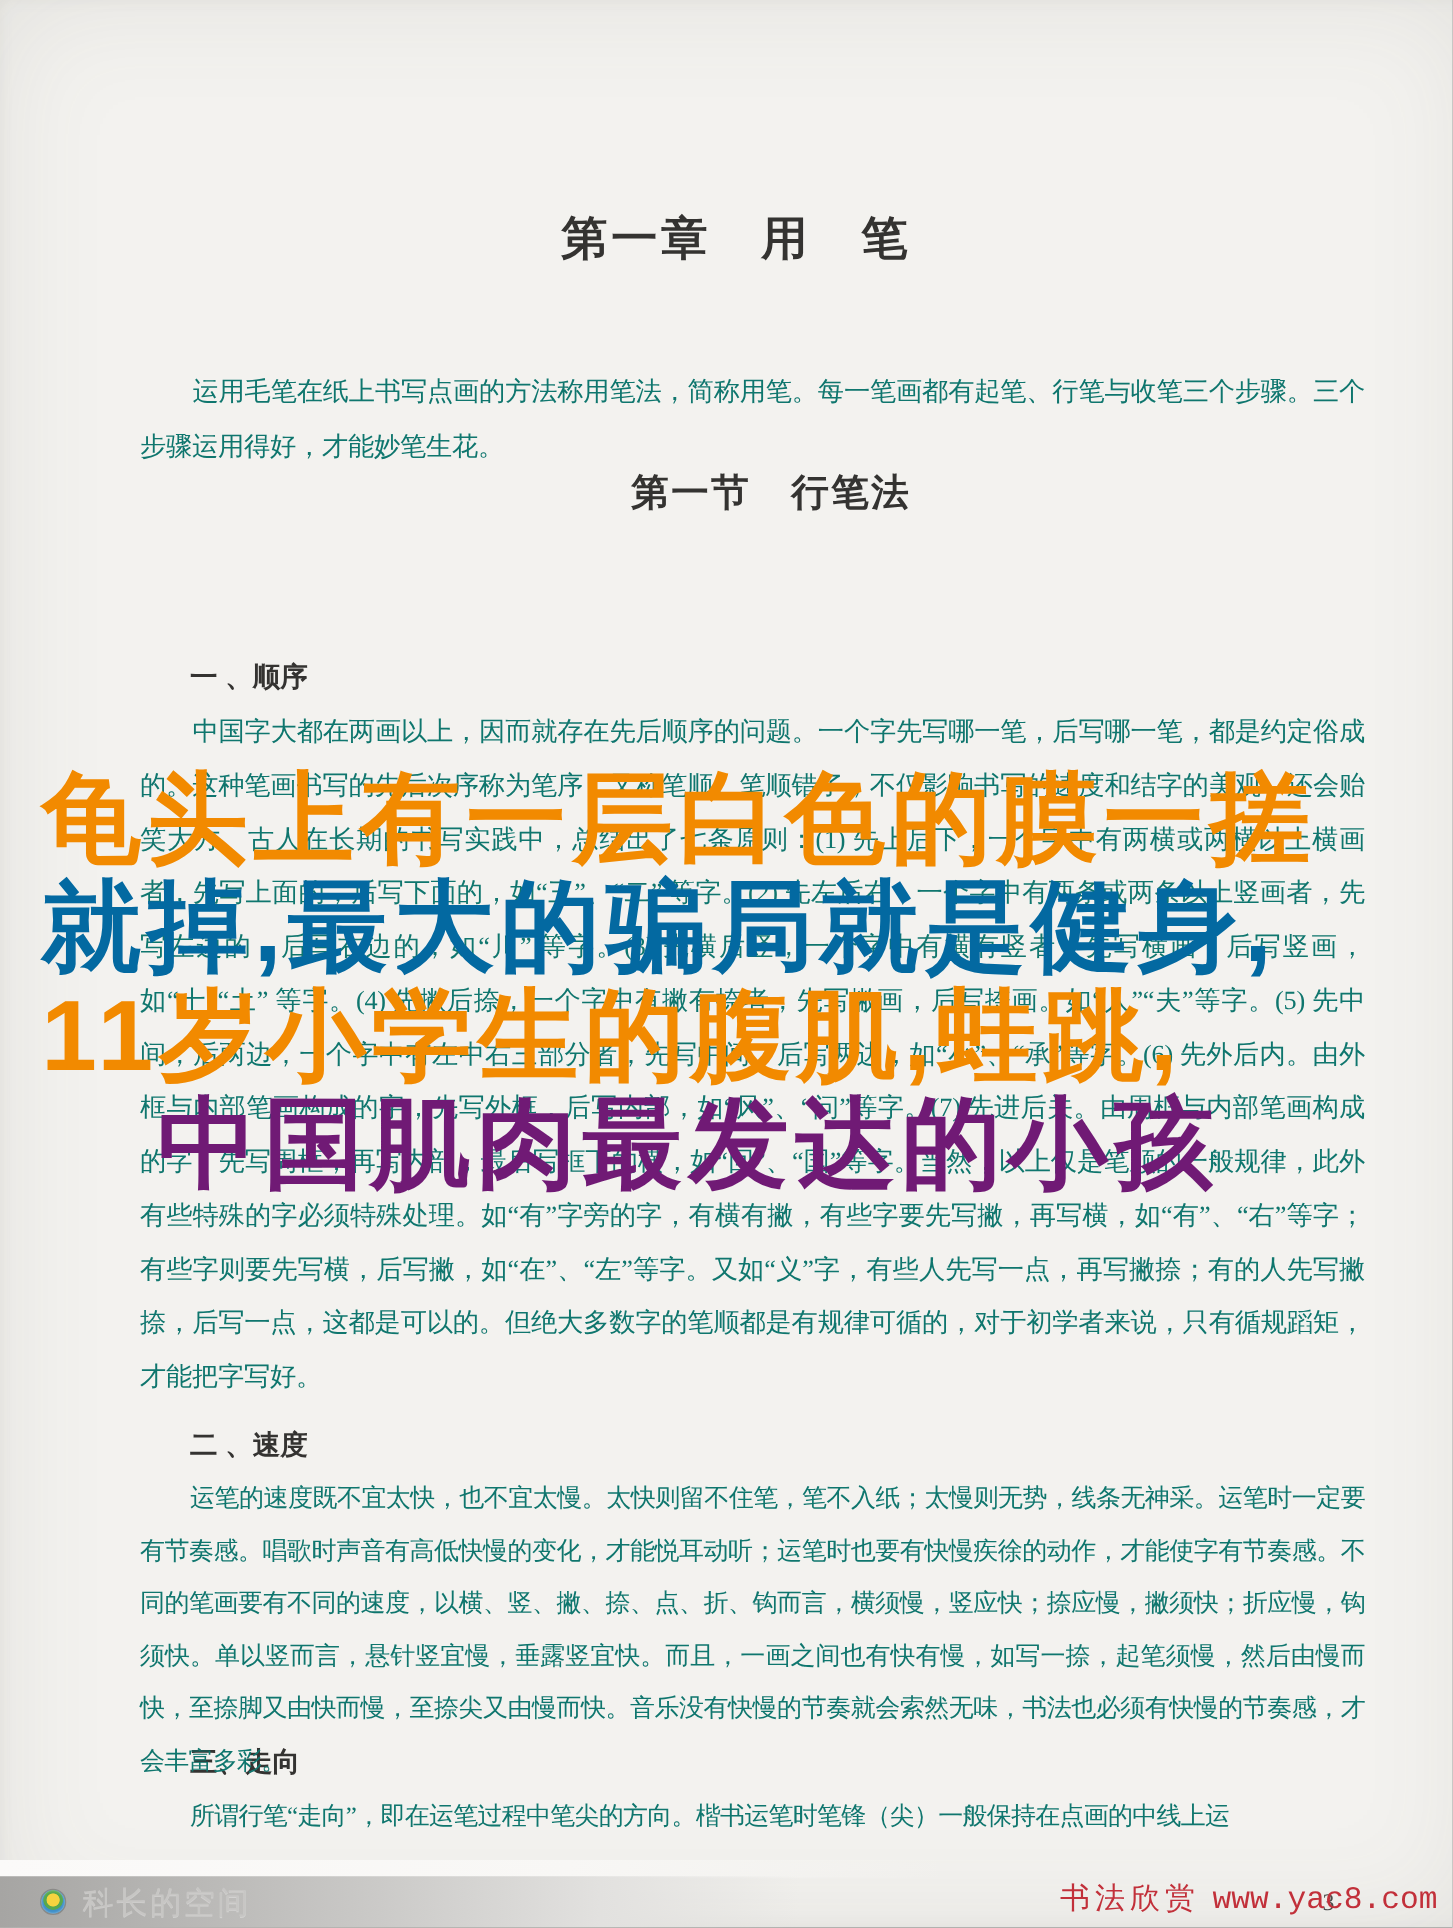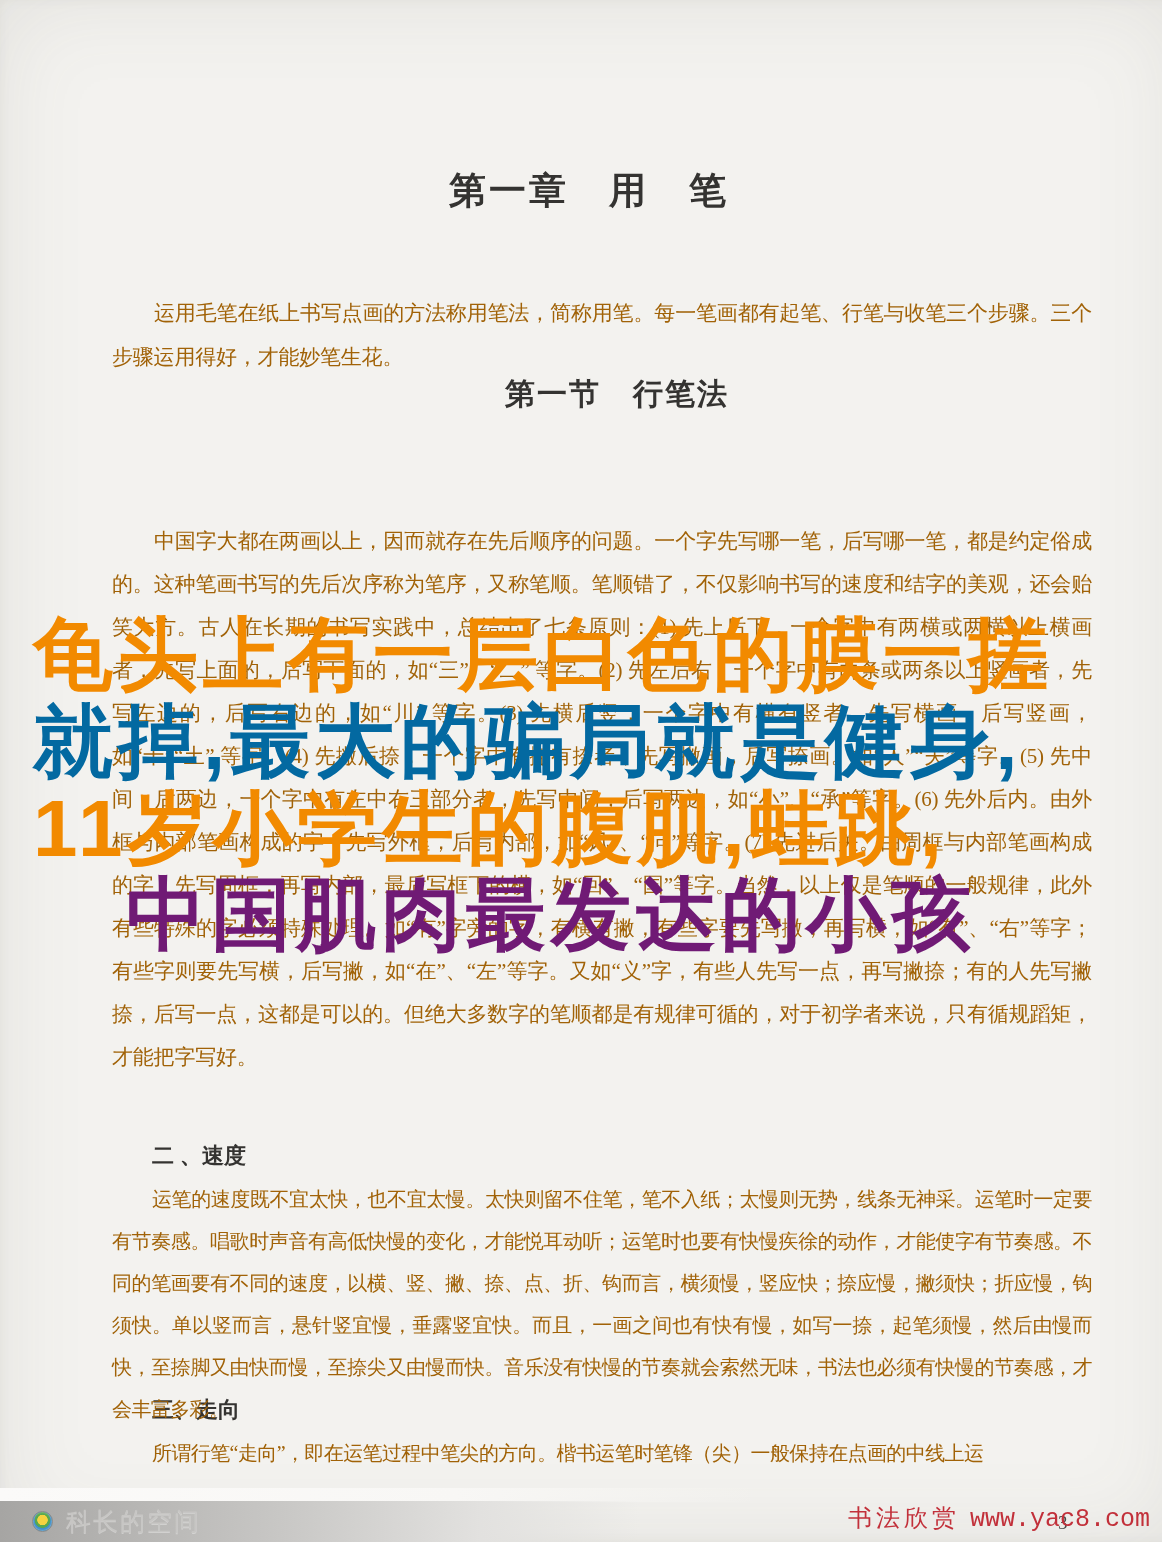--- a/index.html
+++ b/index.html
@@ -18,21 +18,21 @@
   .chapter-title{
     position:absolute;top:166px;left:0;width:100%;
     text-align:center;
     font-family:"Liberation Sans","DejaVu Sans",sans-serif;
     font-weight:bold;font-size:37px;color:#343331;letter-spacing:3px;
   }
   .para{
     font-size:21px;line-height:44px;
     text-align:justify;text-indent:2em;
     letter-spacing:-0.2px;
-    color:#a16207;
+    color:#0f766e;
   }
   .p-intro{position:absolute;top:270px;left:112px;width:980px;}
   .section-title{
     position:absolute;top:374px;left:0;width:100%;
     text-align:center;
     font-family:"Liberation Sans","DejaVu Sans",sans-serif;
     font-weight:bold;font-size:30px;color:#343331;letter-spacing:2px;margin-left:28px;
   }
   .p-section-intro{position:absolute;top:442px;left:112px;width:980px;}
   .sub{position:absolute;left:112px;width:980px;}
@@ -115,20 +115,21 @@
 <div class="sheet">
 
   <div class="chapter-title">第一章　用　笔</div>
 
   <p class="para p-intro">运用毛笔在纸上书写点画的方法称用笔法，简称用笔。每一笔画都有起笔、行笔与收笔三个步骤。三个步骤运用得好，才能妙笔生花。</p>
 
   <div class="section-title">第一节　行笔法</div>
 
 
   <div class="sub sub-1">
+    <div class="sub-heading">一 、顺序</div>
     <p class="para sub-body">中国字大都在两画以上，因而就存在先后顺序的问题。一个字先写哪一笔，后写哪一笔，都是约定俗成的。这种笔画书写的先后次序称为笔序，又称笔顺。笔顺错了，不仅影响书写的速度和结字的美观，还会贻笑大方。古人在长期的书写实践中，总结出了七条原则：(1) 先上后下，一个字中有两横或两横以上横画者，先写上面的，后写下面的，如“三”、“二” 等字。(2) 先左后右，一个字中有两条或两条以上竖画者，先写左边的，后写右边的，如“川” 等字。(3) 先横后竖，一个字中有横有竖者，先写横画，后写竖画，如“十”“土” 等字。(4) 先撇后捺，一个字中有撇有捺者，先写撇画，后写捺画。如“人”“夫”等字。(5) 先中间，后两边，一个字中有左中右三部分者，先写中间，后写两边，如“小”、“承”等字。(6) 先外后内。由外框与内部笔画构成的字，先写外框，后写内部，如“风”、“问”等字。(7) 先进后关。由周框与内部笔画构成的字，先写周框，再写内部，最后写框下的横，如“回”、“国”等字。当然，以上仅是笔顺的一般规律，此外有些特殊的字必须特殊处理。如“有”字旁的字，有横有撇，有些字要先写撇，再写横，如“有”、“右”等字；有些字则要先写横，后写撇，如“在”、“左”等字。又如“义”字，有些人先写一点，再写撇捺；有的人先写撇捺，后写一点，这都是可以的。但绝大多数字的笔顺都是有规律可循的，对于初学者来说，只有循规蹈矩，才能把字写好。</p>
   </div>
 
   <div class="sub sub-3">
     <div class="sub-heading">三、走向</div>
     <p class="para sub-body">所谓行笔“走向”，即在运笔过程中笔尖的方向。楷书运笔时笔锋（尖）一般保持在点画的中线上运</p>
   </div>
 
   <div class="sub sub-2">
     <div class="sub-heading">二 、速度</div>

